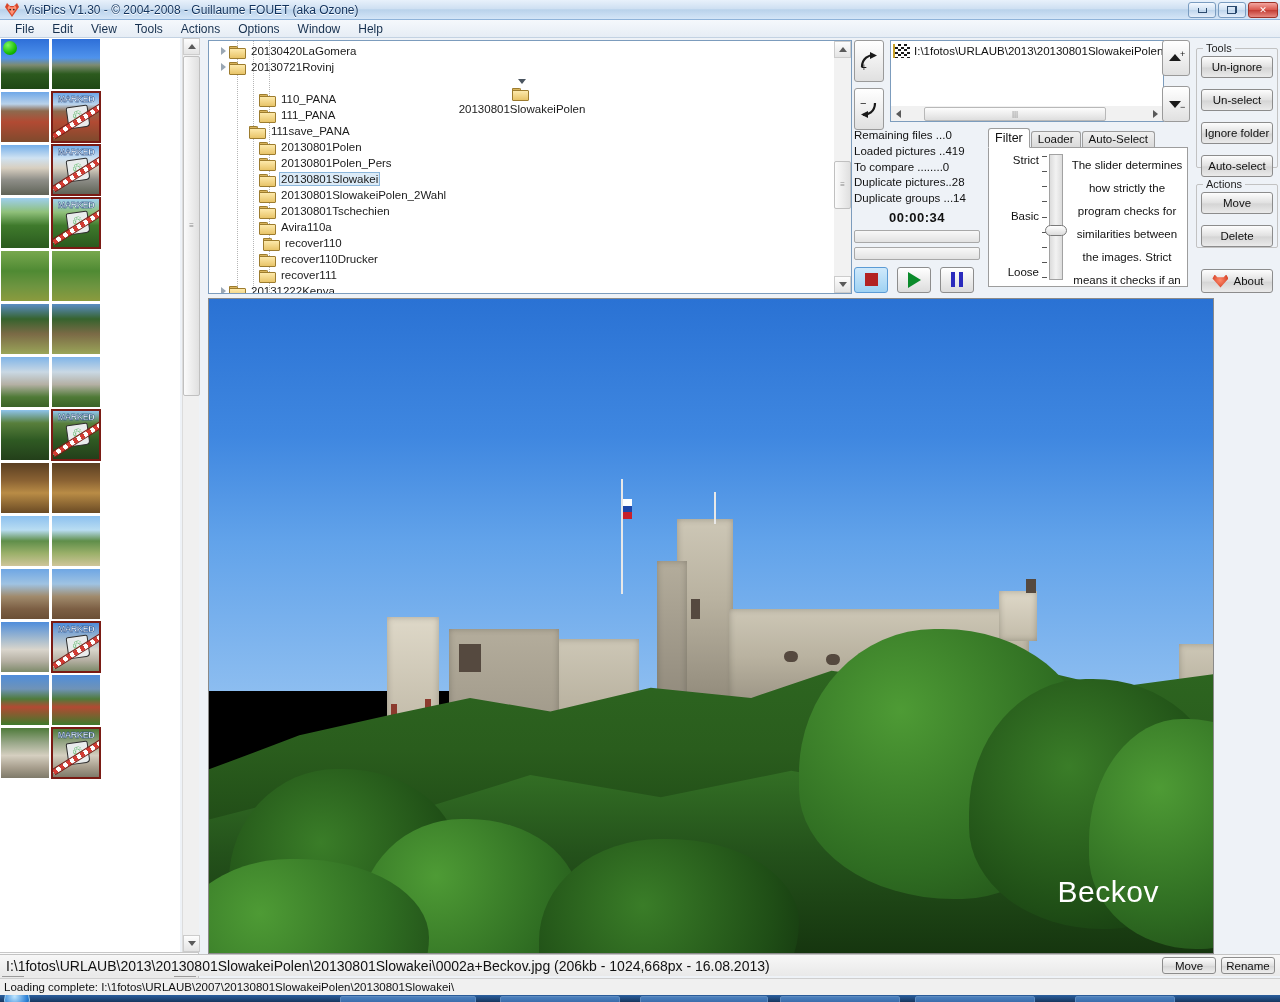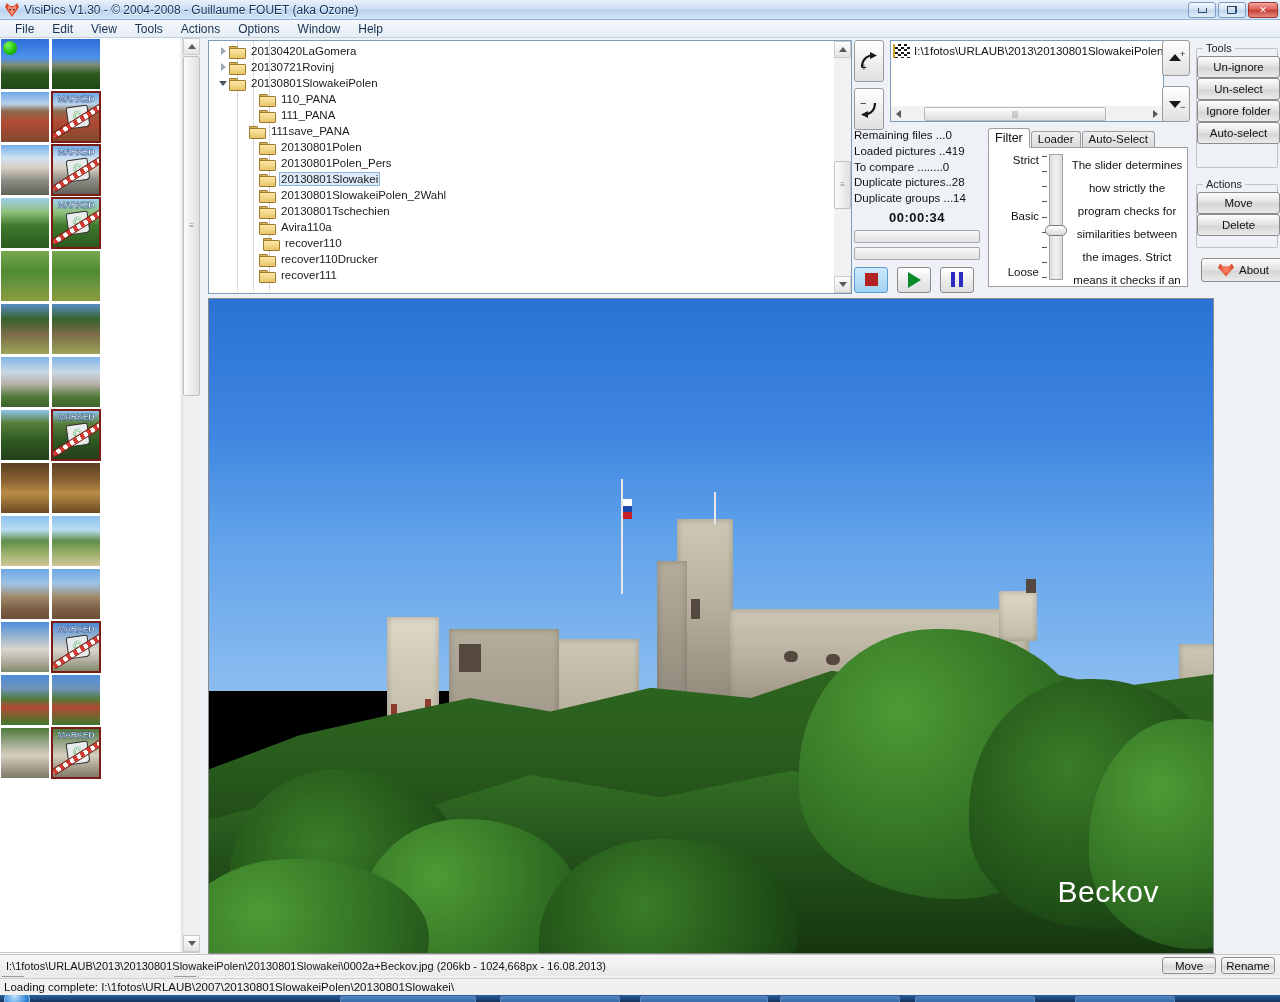--- a/index.html
+++ b/index.html
@@ -294,21 +294,21 @@
 
   
   #toolspanel { position: absolute; left: 1196px; top: 2px; width: 82px; height: 254px; }
   .grp { position: absolute; left: 0; width: 82px; border: 1px solid #c2c2c2; border-radius: 2px; }
   .grp > .grp-title {
     position: absolute; left: 6px; top: -7px; background: #eef2f7; padding: 0 3px;
     font-size: 11px; color: #222;
   }
   .tbtn2 {
     display: flex; align-items: center; justify-content: center;
-    width: 83px; height: 22px; margin: 0 auto;
+    width: 72px; height: 22px; margin: 11px auto;
     border: 1px solid #8c8c8c; border-radius: 3px;
     background: linear-gradient(to bottom,#fdfdfd,#dfdfdf 52%,#d4d4d4 53%,#eaeaea);
     font-size: 11.5px; color: #111; white-space: nowrap;
   }
   .foxicon {
     width: 20px; height: 15px; margin-right: 3px; position: relative; flex: 0 0 20px;
   }
   .foxicon:before {
     content:''; position:absolute; left:2px; top:1px; width:16px; height:13px;
     background: radial-gradient(circle at 50% 40%, #ff8a6a, #d8472c 70%);
@@ -366,21 +366,21 @@
   }
 
   
   #fileinfo {
     position: absolute; left: 0; top: 916px; width: 1280px; height: 22px;
     background: linear-gradient(to bottom,#f7f7f7,#e9e9e9);
     border-top: 1px solid #c3c3c3;
     display: flex; align-items: center;
   }
   #fileinfo-text {
-    flex: 1; font-size: 11px; color: #111; padding-left: 6px; white-space: nowrap; overflow: hidden;
+    flex: 1; font-size: 14px; color: #111; padding-left: 6px; white-space: nowrap; overflow: hidden;
   }
   .smallbtn {
     height: 17px; min-width: 54px; margin-right: 5px;
     border: 1px solid #8c8c8c; border-radius: 3px;
     background: linear-gradient(to bottom,#fdfdfd,#e0e0e0 52%,#d6d6d6 53%,#ededed);
     display:flex;align-items:center;justify-content:center;
     font-size: 11.5px; color: #111;
   }
   #statusbar {
     position: absolute; left: 0; top: 978px; width: 1280px; height: 17px;
@@ -569,21 +569,21 @@
           <span class="folder"></span>
           <span class="tlabel">20130420LaGomera</span>
         </div>
         <div class="trow" style="padding-left: 8px;">
           <span class="exp">
             <i class="tri-r"></i>
           </span>
           <span class="folder"></span>
           <span class="tlabel">20130721Rovinj</span>
         </div>
-        <div class="trow" style="padding-left: 8px;">
+        <div class="trow" style="padding-left: 0; flex-direction: column;">
           <span class="exp">
             <i class="tri-d"></i>
           </span>
           <span class="folder"></span>
           <span class="tlabel">20130801SlowakeiPolen</span>
         </div>
         <div class="trow" style="padding-left: 38px;">
           <span class="exp"></span>
           <span class="folder"></span>
           <span class="tlabel">110_PANA</span>
@@ -635,20 +635,27 @@
         </div>
         <div class="trow" style="padding-left: 38px;">
           <span class="exp"></span>
           <span class="folder"></span>
           <span class="tlabel">recover110Drucker</span>
         </div>
         <div class="trow" style="padding-left: 38px;">
           <span class="exp"></span>
           <span class="folder"></span>
           <span class="tlabel">recover111</span>
+        </div>
+        <div class="trow" style="padding-left: 8px;">
+          <span class="exp">
+            <i class="tri-r"></i>
+          </span>
+          <span class="folder"></span>
+          <span class="tlabel">20131222Kenya</span>
         </div>
       </div>
     <div id="treescroll">
       <div class="sb-btn">
           <i class="sb-arrow sb-up"></i>
         </div>
       <div class="sb-thumb" style="position:absolute;left:0;top:120px;width:17px;height:48px;">
         <span class="sb-grip">≡</span>
       </div>
       <div class="sb-btn" style="position:absolute;left:0;bottom:0;">

